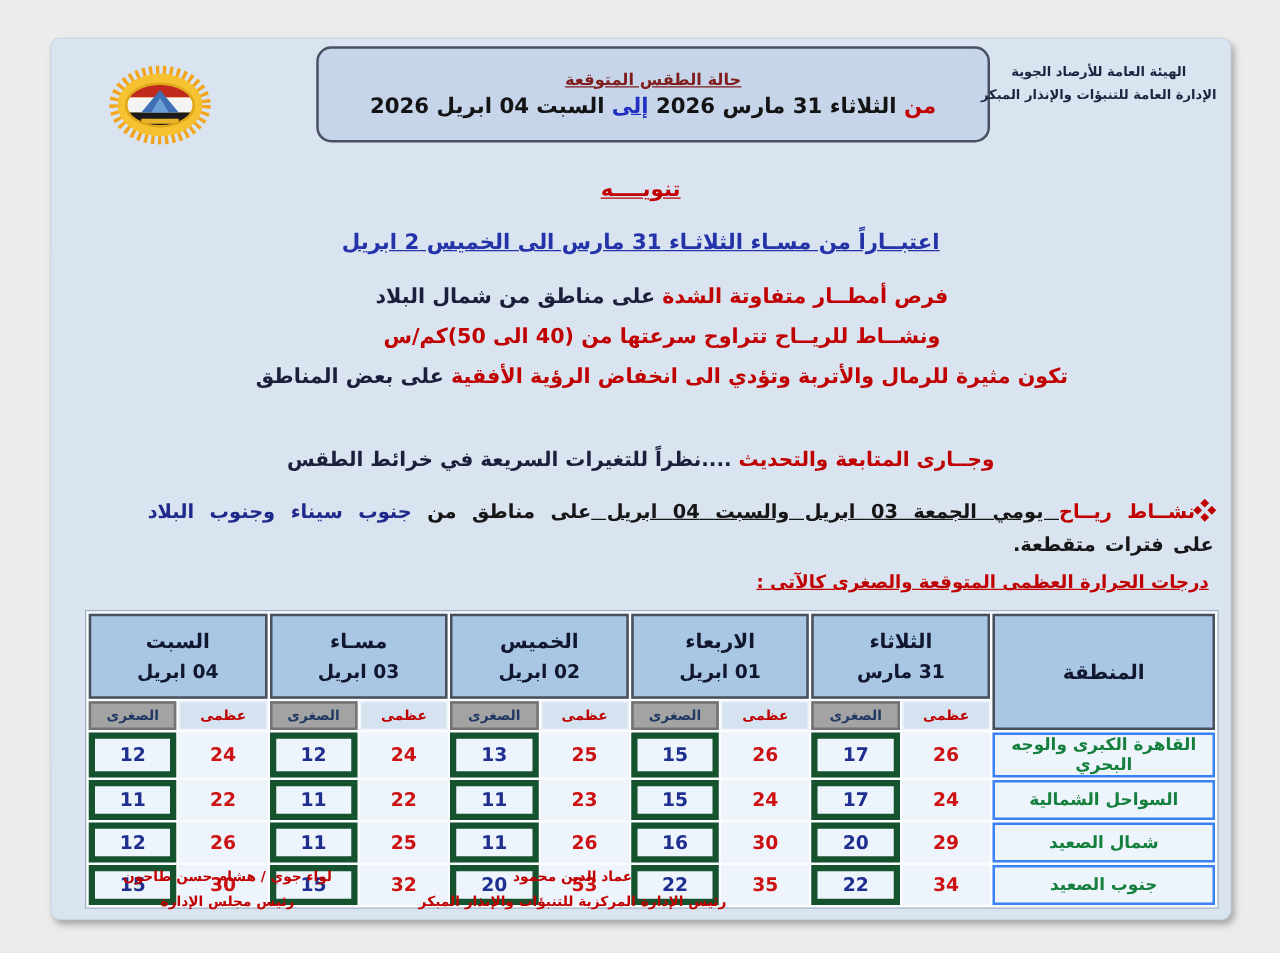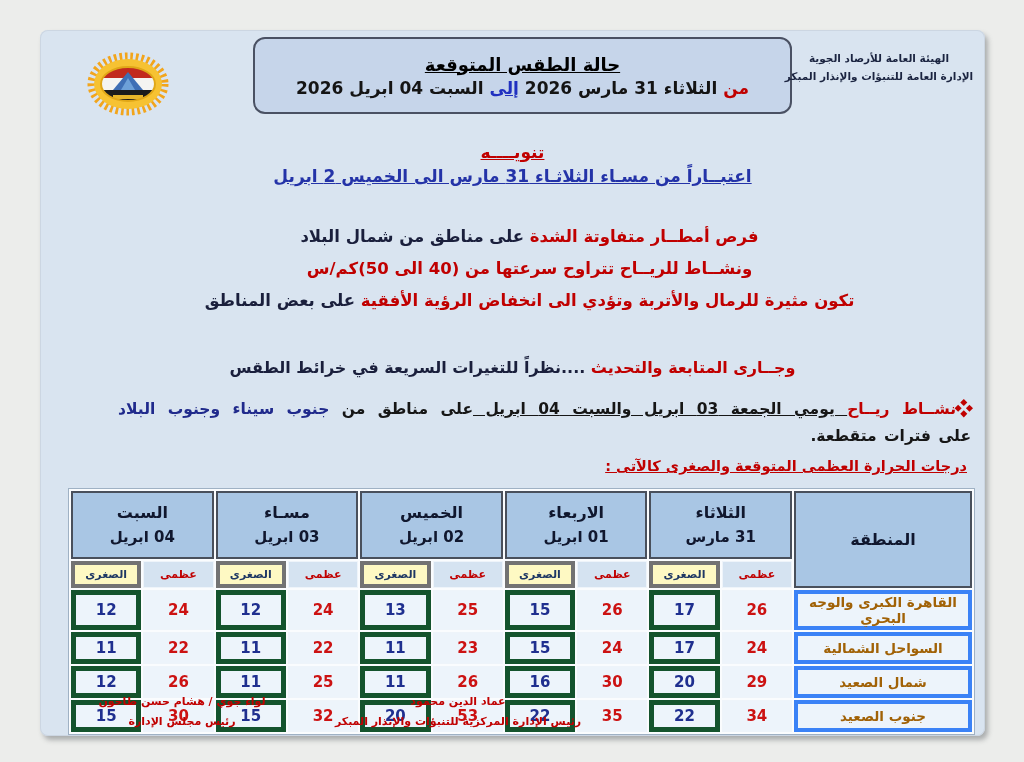--- a/index.html
+++ b/index.html
@@ -19,33 +19,33 @@
   .abs{position:absolute;}
   
   .logo{left:35px;top:15px;width:106px;height:78px;}
   .header-box{
     left:213px;top:7px;width:535px;height:73px;
     background:#c6d5ea;border:2px solid #4a5163;border-radius:12px;
     text-align:center;display:flex;flex-direction:column;justify-content:center;
     gap:3px;
   }
   .header-title{
-    color:#000000;font-weight:bold;font-size:18px;text-decoration:underline;
+    color:#7f1d1d;font-weight:bold;font-size:13px;text-decoration:underline;
   }
   .header-period{font-weight:bold;font-size:17px;color:#141414;}
   .header-period .red{color:#c00000;}
   .header-period .blue{color:#2030c0;text-decoration:underline;}
   .org{
     top:20px;right:6px;width:200px;text-align:center;
     color:#1b2440;font-weight:bold;font-size:10.5px;line-height:1.7;
   }
   
   .cline{left:0;width:100%;text-align:center;font-weight:bold;}
   .tanwih{top:112px;color:#c00000;font-size:17px;text-decoration:underline;letter-spacing:.5px;}
-  .period-blue{top:136px;color:#2433a8;font-size:17px;text-decoration:underline;}
+  .period-blue{top:154px;color:#2433a8;font-size:17px;text-decoration:underline;}
   .warn{font-size:16.5px;padding-left:17px;}
   .w1{top:197px;}
   .w2{top:229px;}
   .w3{top:261px;}
   .update{top:328px;font-size:16px;}
   .red-t{color:#c00000;}
   .dark-t{color:#1a1f3c;}
   .black-t{color:#161616;}
   .navy-t{color:#202a8c;}
   .wind{
@@ -75,24 +75,24 @@
   .ttable th,.ttable td{padding:0;text-align:center;font-weight:bold;}
   th.day-cell{
     background:#a9c6e4;color:#10172e;height:64px;
     border:2px solid #49505c;font-size:16px;line-height:1.0;
   }
   th.day-cell .date{font-size:15px;margin-top:9px;}
   th.region-cell{
     background:#a9c6e4;color:#10172e;font-size:16px;border:2px solid #49505c;
   }
   th.sub-max{background:#d5e3f1;color:#c00000;font-size:11px;height:19px;border:1px solid #eef4fa;}
-  th.sub-min{background:#fef9c3;color:#1f3864;font-size:11px;height:19px;border:4px solid #737373;margin-top:32px;}
+  th.sub-min{background:#a3a3a3;color:#1f3864;font-size:11px;height:19px;border:2px solid #737373;margin-top:32px;}
   td.val-max{background:#edf4fb;color:#cc1212;font-size:15px;height:22px;border:1px solid #eef4fa;}
   td.val-min{background:#edf4fb;color:#1f2f8f;font-size:15px;height:22px;border:5px solid #14532d;}
-  td.region-name{background:#edf4fb;color:#a16207;font-size:13.5px;border:4px solid #3b82f6;margin-top:21px;}
+  td.region-name{background:#edf4fb;color:#15803d;font-size:13.5px;border:2px solid #3b82f6;margin-top:21px;}
   
   .sig{width:260px;text-align:center;color:#c00000;font-weight:bold;
        font-size:11px;line-height:1.8;top:662px;}
   .sig-right{left:690px;}
   .sig-mid{left:288px;}
   .sig-left{left:12px;}
 </style>
 </head>
 <body>
 

